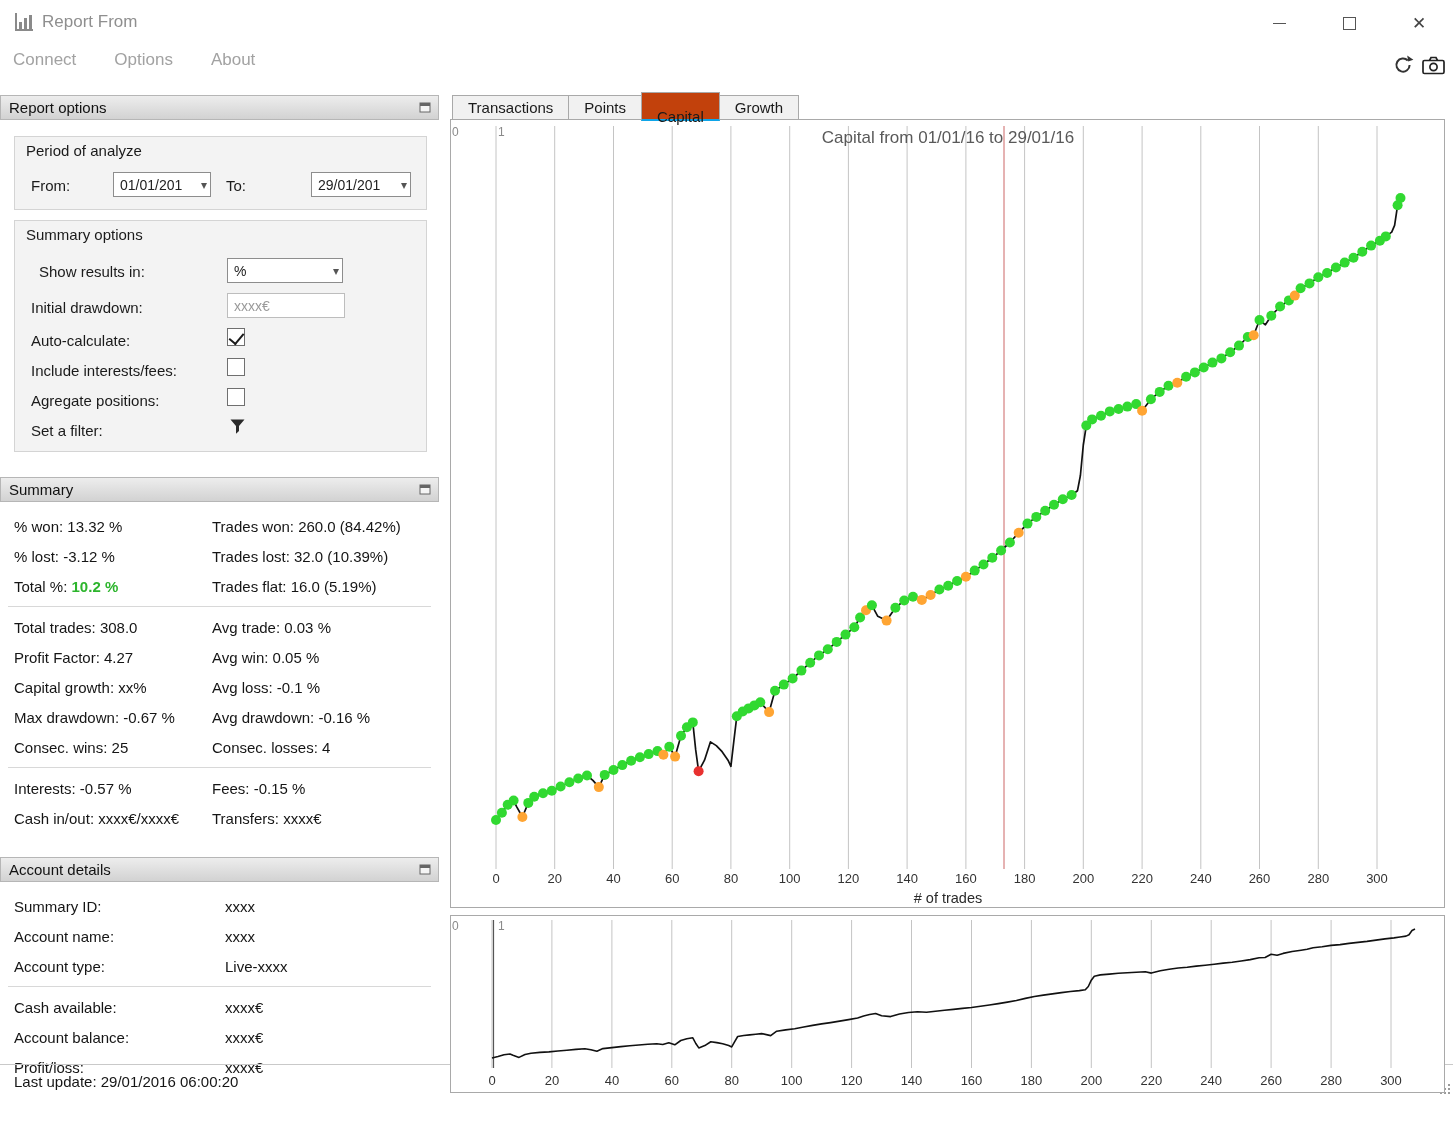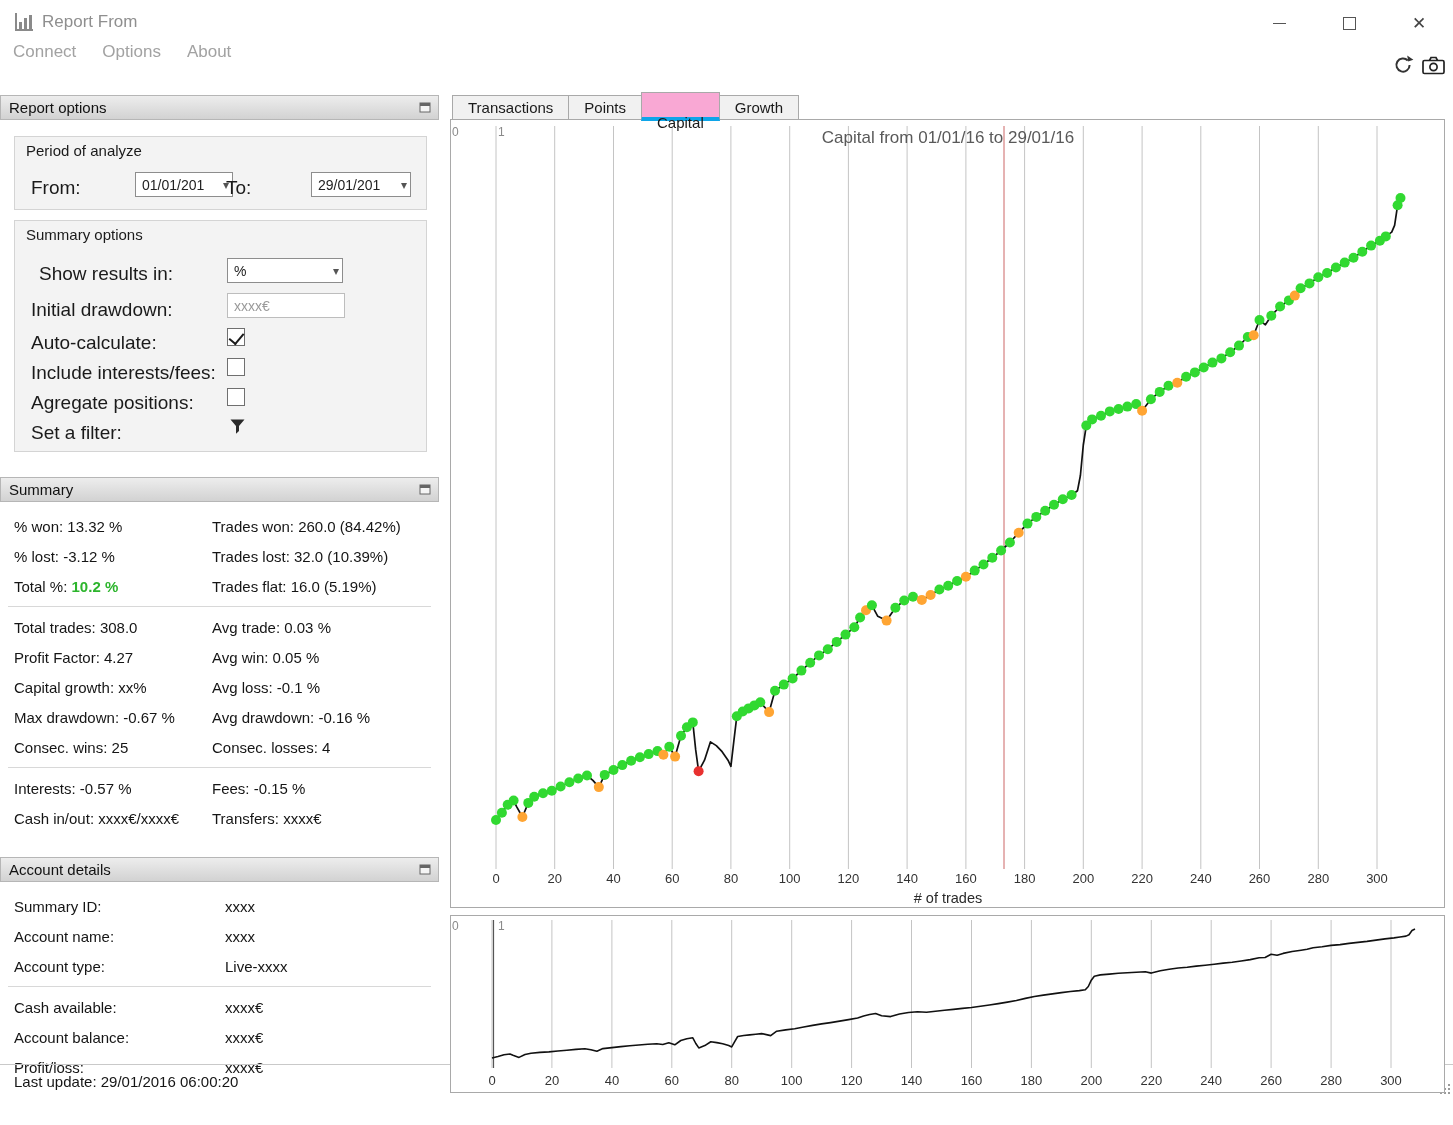--- a/index.html
+++ b/index.html
@@ -10,30 +10,30 @@
   
   .titlebar{position:absolute;left:0;top:0;width:100%;height:46px;background:#fff}
   .app-icon{position:absolute;left:13px;top:11px;width:22px;height:22px}
   .app-title{position:absolute;left:42px;top:12px;font-size:17px;color:#8f8f8f}
   .winctl{position:absolute;top:10px;width:46px;height:26px;display:flex;align-items:center;justify-content:center;color:#555}
   .winctl.min{left:1256px}.winctl.max{left:1326px}.winctl.close{left:1396px;font-size:17px;color:#444}
   .min-glyph{display:block;width:13px;height:0;border-top:1.5px solid #555}
   .max-glyph{display:block;width:13px;height:13px;border:1.5px solid #555}
 
   
-  .menubar{position:absolute;left:10px;top:40px;display:flex;gap:20px}
+  .menubar{position:absolute;left:10px;top:48px;display:flex;gap:32px}
   .menu-item{font-size:17px;color:#a2a2a2;padding:2px 3px}
   .topright-icons{position:absolute;right:8px;top:54px;display:flex;gap:8px;align-items:center}
 
   
   .panel-hdr{position:absolute;left:0;width:439px;height:25px;background:linear-gradient(#ededed,#d2d2d2);border:1px solid #b6b6b6;display:flex;align-items:center;padding:0 7px 0 8px;font-size:15px;color:#111}
   .hdr-float{margin-left:auto;display:flex;align-items:center}
   .gbox{position:absolute;left:14px;width:413px;background:#f3f3f3;border:1px solid #d4d4d4}
   .glegend{position:absolute;left:11px;top:5px;font-size:15px;color:#1a1a1a}
-  .flabel{position:absolute;font-size:19px;color:#1a1a1a}
+  .flabel{position:absolute;font-size:15px;color:#1a1a1a}
   .combo{position:absolute;height:25px;background:#fff;border:1px solid #8d8d8d;display:flex;align-items:center;font-size:14px;color:#222;padding:0 3px 0 6px}
   .combo .arrow{margin-left:auto;color:#555;font-size:12px;padding-left:3px}
   .text-input{position:absolute;height:25px;background:#fff;border:1px solid #bdbdbd;font-size:14px;color:#9a9a9a;padding:0 6px;font-family:"Liberation Sans",sans-serif}
   .cb{position:absolute;width:18px;height:18px;background:#fff;border:1px solid #6f6f6f}
   .cb.checked::after{content:"";position:absolute;left:4px;top:1px;width:7px;height:12px;border:solid #1a1a1a;border-width:0 2px 2px 0;transform:rotate(40deg)}
   .funnel{position:absolute}
 
   .sum-body{position:absolute;left:0;width:439px}
   .sum-row{display:flex;height:30px;align-items:center;padding-left:14px;font-size:15px;color:#151515}
   .sum-cell{white-space:nowrap}
@@ -43,21 +43,21 @@
   .accent{font-weight:bold}
 
   .statusbar{position:absolute;left:0;top:1064px;width:1453px;height:33px;border-top:1px solid #c9c9c9;display:flex;align-items:center}
   .status-text{margin-left:14px;font-size:15px;color:#151515}
   .status-dot{position:absolute;left:1412px;top:9px;width:14px;height:14px;border-radius:50%}
   .grip{position:absolute;right:1px;bottom:1px}
 
   
   .tabs{position:absolute;left:452px;top:92px;display:flex;align-items:flex-end;height:29px}
   .tab{height:26px;background:#f1f1f1;border:1px solid #a9a9a9;margin-right:-1px;padding:3px 15px 0;font-size:15px;color:#1a1a1a;position:relative}
-  .tab.active{height:29px;background:#f9a8d4;border-bottom:4px solid #0ea5e9;z-index:3;padding-top:21px}
+  .tab.active{height:29px;background:#c2410c;border-bottom:2px solid #0ea5e9;z-index:3;padding-top:15px}
   .chart-box{position:absolute;background:#fff;border:1px solid #a9a9a9}
   .chart-box.main{left:450px;top:119px;width:995px;height:789px}
   .chart-box.sub{left:450px;top:915px;width:995px;height:178px}
   svg text{font-family:"Liberation Sans",sans-serif}
   .tick{font-size:13px;fill:#333}
   .ctitle{font-size:17px;fill:#595959}
   .cxlabel{font-size:14.5px;fill:#2a2a2a}
   .corner{font-size:12px;fill:#8a8a8a}
 </style>
 </head>
@@ -107,21 +107,21 @@
       <svg width="12" height="11" viewBox="0 0 12 11">
           <rect x="1" y="1" width="10" height="9" fill="#f5f5f5" stroke="#666"></rect>
           <rect x="1" y="1" width="10" height="3" fill="#666"></rect>
         </svg>
     </span>
   </div>
 
   <div class="gbox" style="top:136px;height:74px">
     <span class="glegend">Period of analyze</span>
     <span class="flabel" style="left:16px;top:40px">From:</span>
-    <div class="combo" style="left:120px;top:35px;width:98px">
+    <div class="combo" style="left:98px;top:35px;width:98px">
       <span>01/01/201</span>
       <span class="arrow">▾</span>
     </div>
     <span class="flabel" style="left:211px;top:40px">To:</span>
     <div class="combo" style="left:296px;top:35px;width:100px">
       <span>29/01/201</span>
       <span class="arrow">▾</span>
     </div>
   </div>
 

